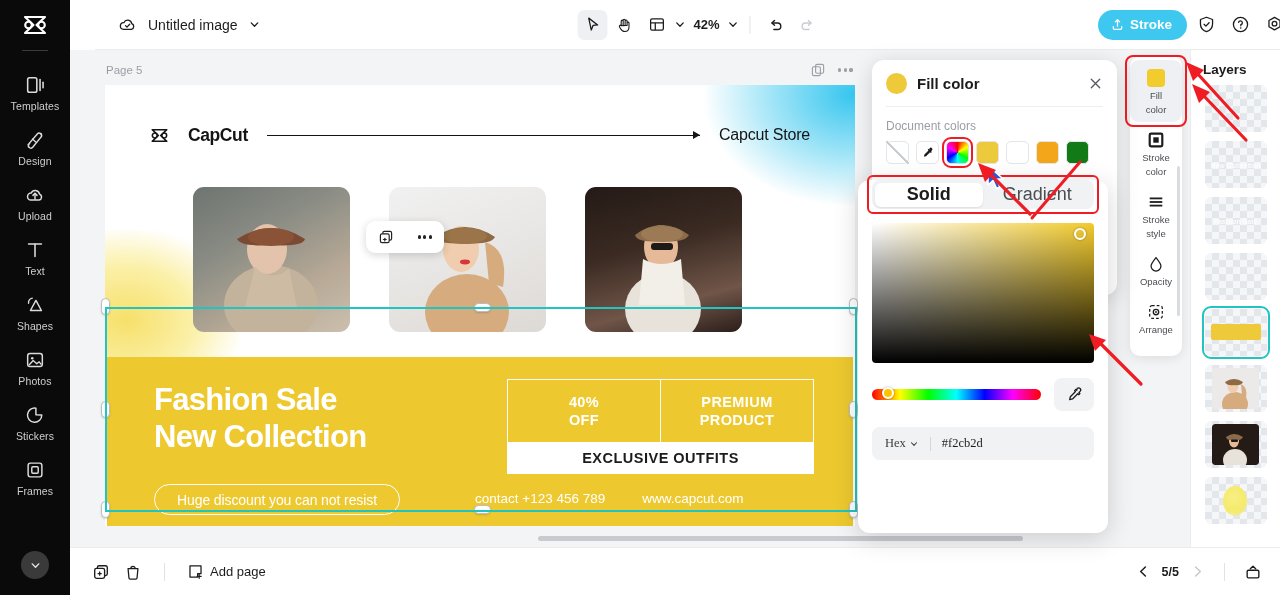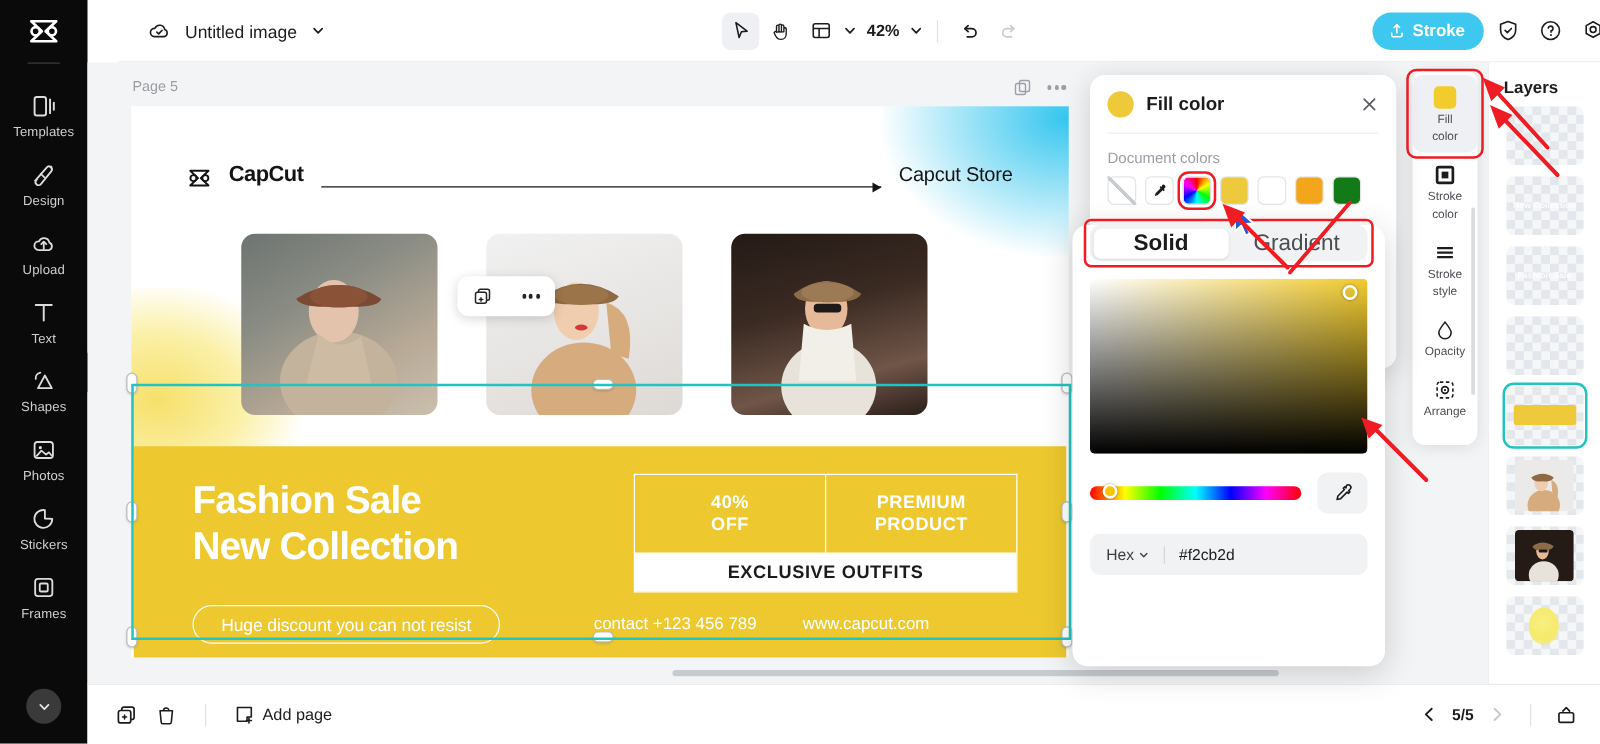--- a/index.html
+++ b/index.html
@@ -76,21 +76,21 @@
   }
   .ab-glow-tr {
     position:absolute; right:-60px; top:-50px; width:210px; height:170px;
     background:radial-gradient(ellipse at 70% 35%, #37c6ef 0%, #9fe4f7 38%, rgba(255,255,255,0) 72%);
   }
   .ab-glow-bl {
     position:absolute; left:-55px; top:145px; width:190px; height:180px;
     background:radial-gradient(ellipse at 40% 50%, #f6e06a 0%, #fbf0a8 42%, rgba(255,255,255,0) 74%);
   }
 
-  .ab-header { position:absolute; left:45px; top:35px; right:45px; height:30px; display:flex; align-items:flex-end; gap:14px; }
+  .ab-header { position:absolute; left:45px; top:35px; right:45px; height:30px; display:flex; align-items:center; gap:19px; }
   .capcut-word { font-size:17.5px; font-weight:700; color:#141414; letter-spacing:-.4px; }
   .hdr-line { flex:1; height:1px; background:#141414; position:relative; }
   .hdr-line:after {
     content:""; position:absolute; right:0; top:-3.5px;
     border-left:7px solid #141414; border-top:4px solid transparent; border-bottom:4px solid transparent;
   }
   .store-txt { font-size:16px; color:#141414; letter-spacing:-.2px; }
 
   .photos-row { position:absolute; left:88px; top:102px; display:flex; gap:39px; }
   .photo { width:157px; height:145px; border-radius:11px; overflow:hidden; position:relative; }
@@ -220,21 +220,21 @@
     position:absolute; left:10px; top:-2.5px; width:12px; height:12px;
     border:2.5px solid #fff; border-radius:50%; background:#ffc400;
     box-shadow:0 0 2px rgba(0,0,0,.4);
   }
   .eyedrop-btn {
     width:40px; height:33px; background:#f1f2f4; border-radius:8px;
     display:flex; align-items:center; justify-content:center; cursor:pointer;
   }
   .hex-row {
     margin:16px 14px 0; height:33px; background:#f1f2f4; border-radius:8px;
-    display:flex; align-items:center; padding:0 13px; gap:11px;
+    display:flex; align-items:center; padding:0 13px; gap:11px;font-family:Liberation Serif, serif;
   }
   .hex-lbl { font-size:12.5px; color:#3a3d42; display:flex; align-items:center; gap:3px; }
   .hex-sep { width:1px; height:14px; background:#d4d7da; }
   .hex-val { font-size:12.5px; color:#1c1c1c; }
 
   
   .tool-rail {
     position:absolute; left:1130px; top:56px; width:52px; height:300px;
     background:#fff; border-radius:10px; box-shadow:0 2px 12px rgba(0,0,0,.10);
     z-index:10; padding-top:4px;

